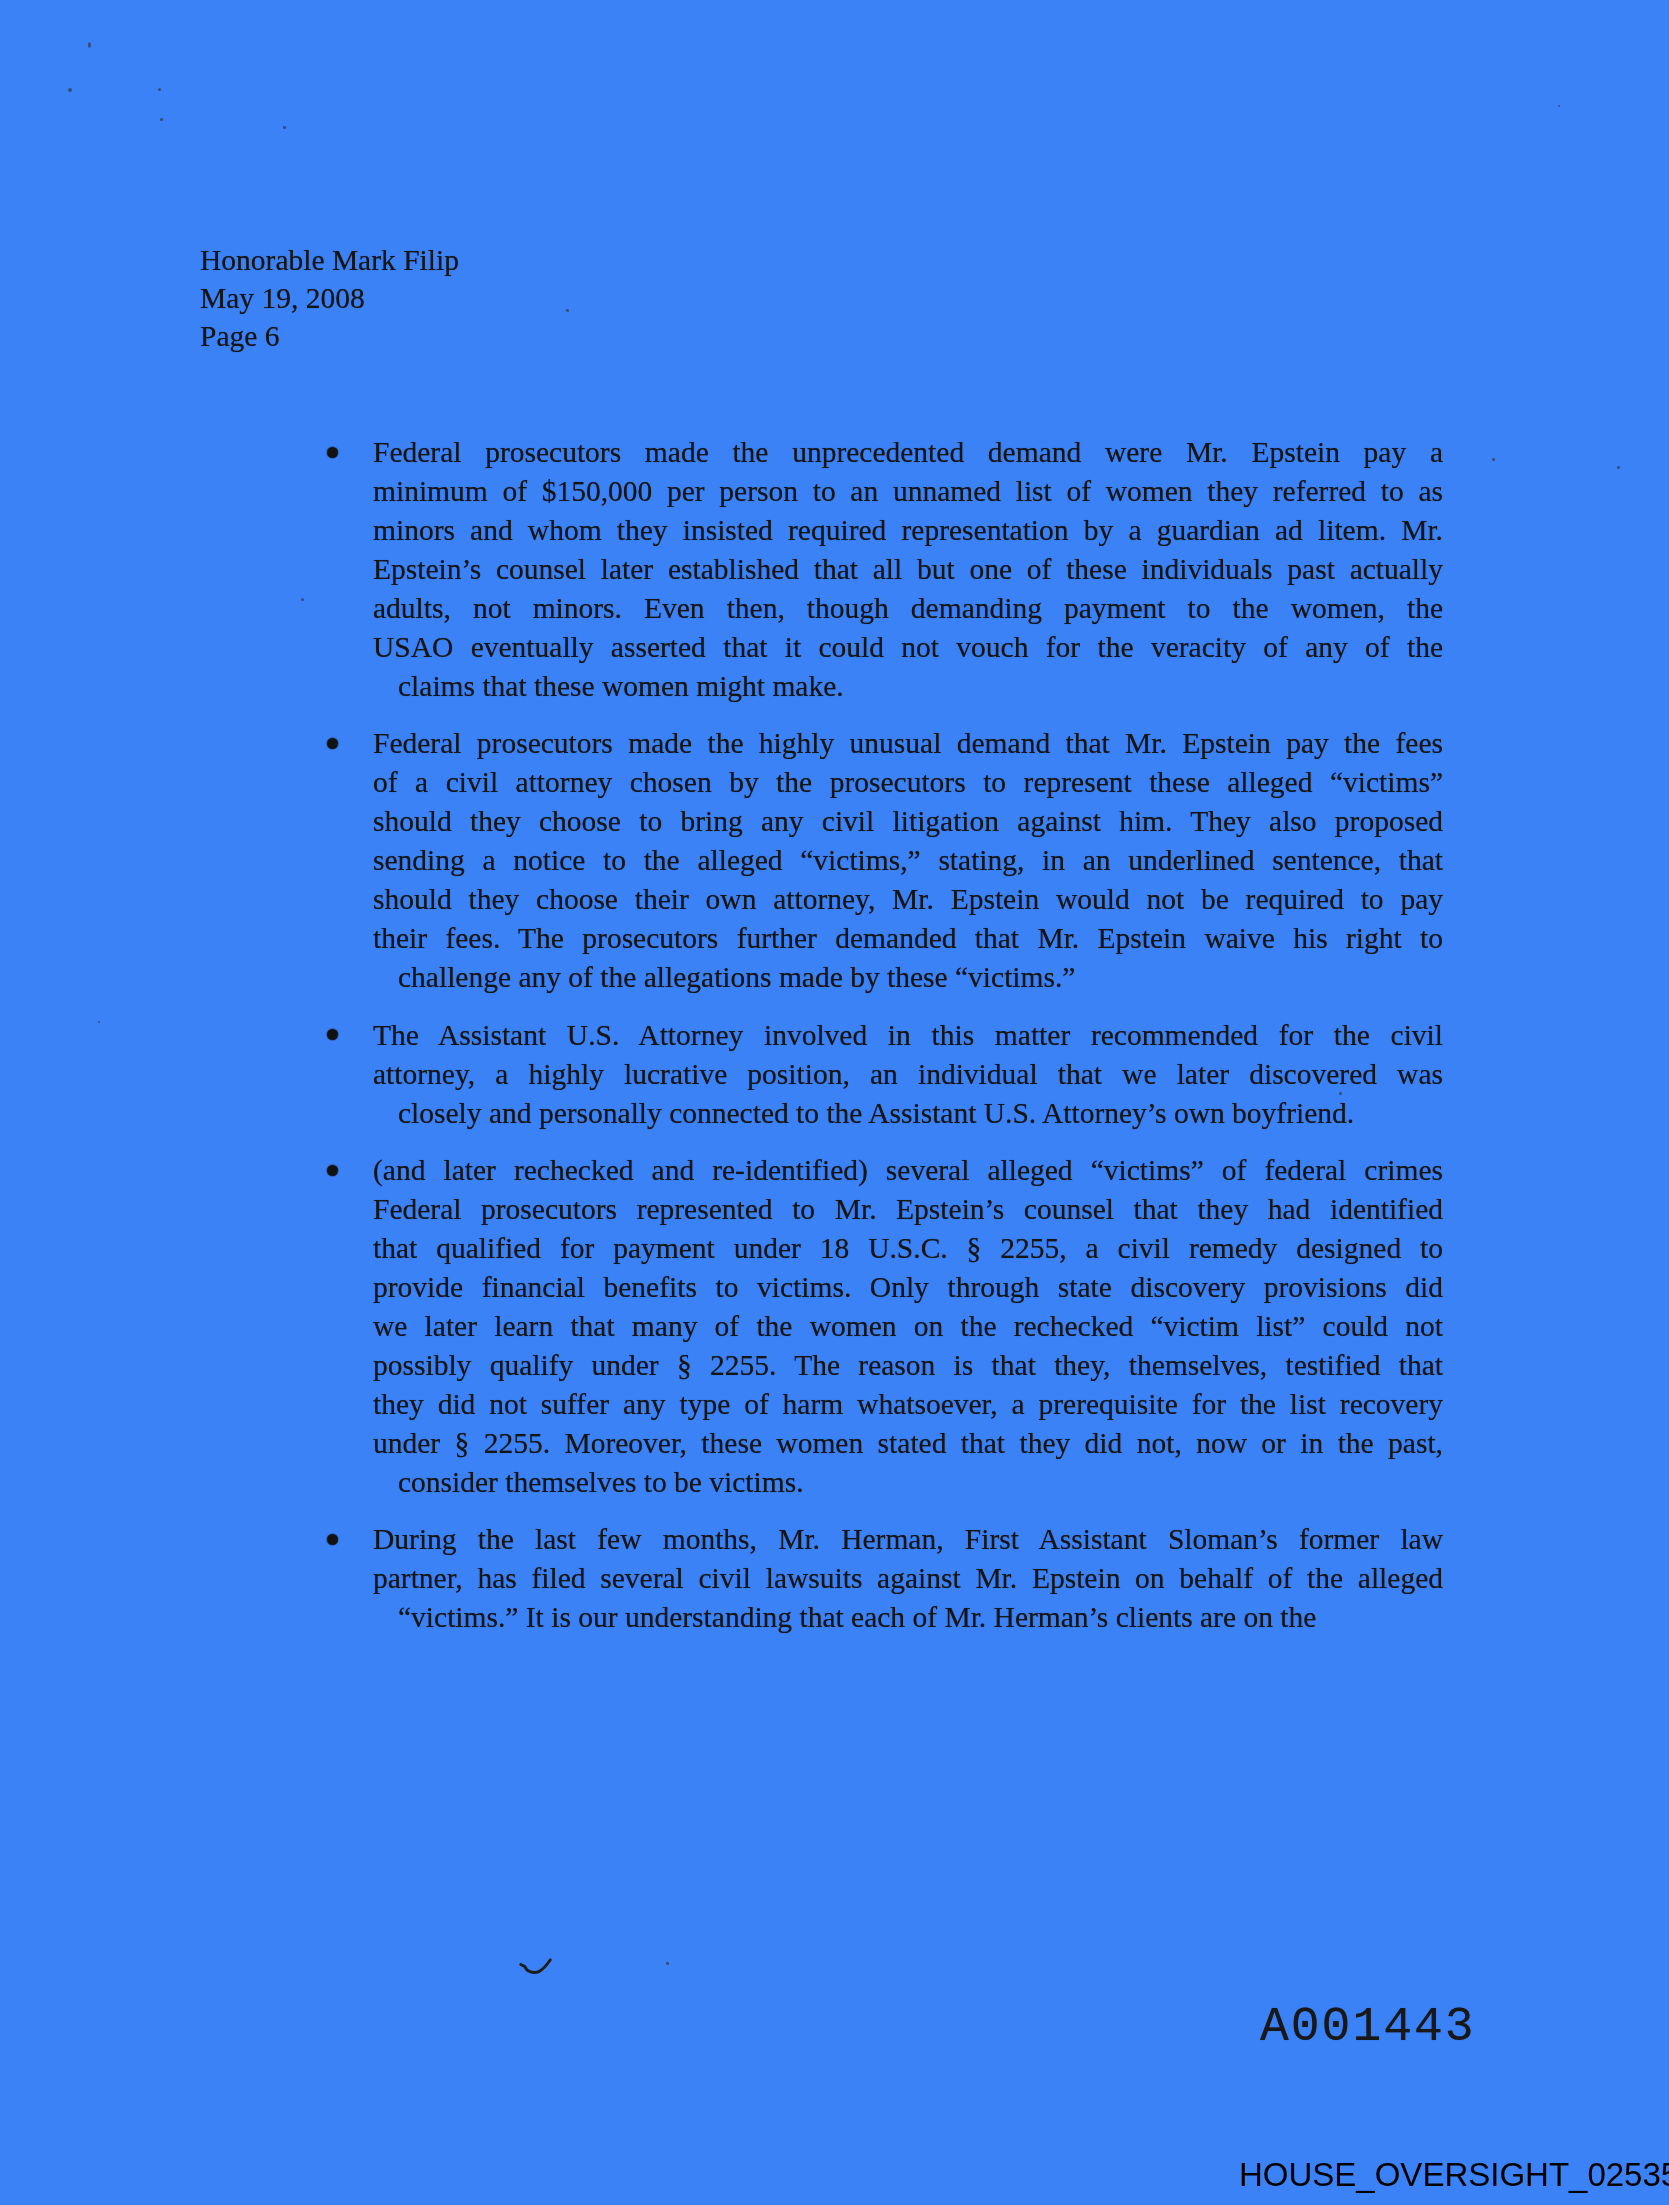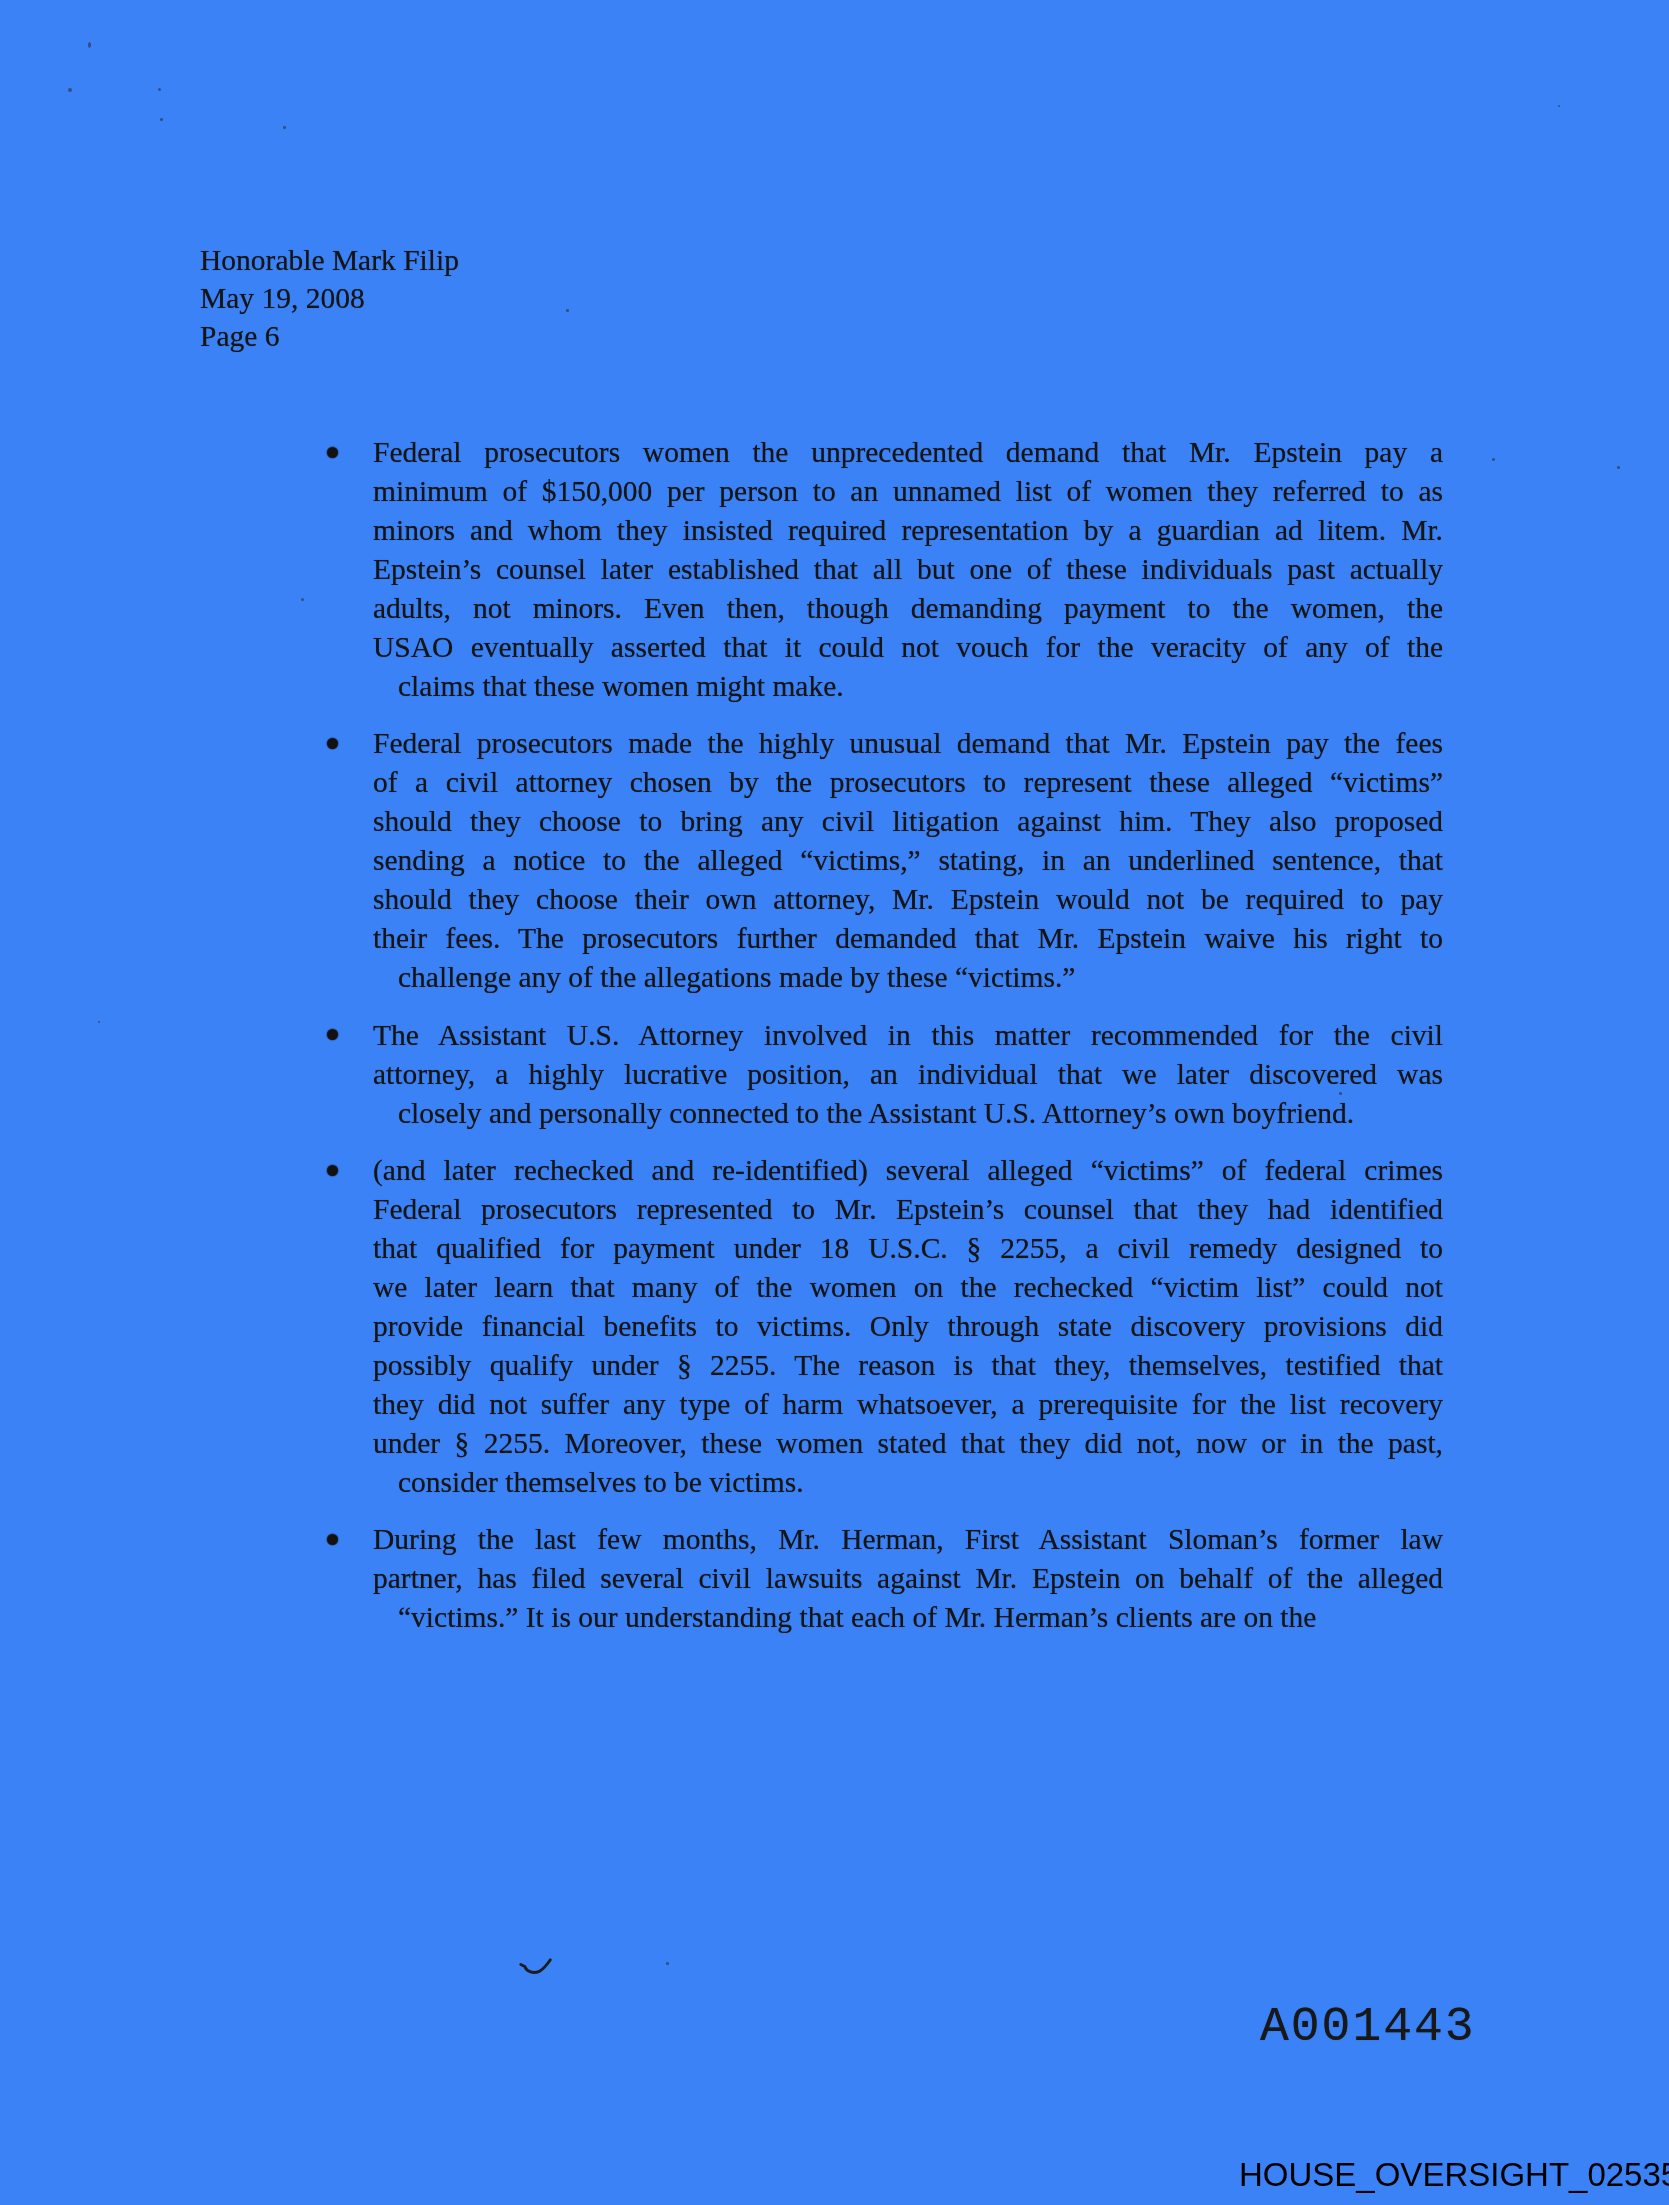--- a/index.html
+++ b/index.html
@@ -91,21 +91,21 @@
 
   <div class="header ink">
     <div>Honorable Mark Filip</div>
     <div>May 19, 2008</div>
     <div>Page 6</div>
   </div>
 
   <div class="content ink">
       <div class="bullet">
         <span class="marker"></span>
-        <div class="line">Federal prosecutors women the unprecedented demand that Mr. Epstein pay a</div>
+        <div class="line">Federal prosecutors made the unprecedented demand were Mr. Epstein pay a</div>
         <div class="line">minimum of $150,000 per person to an unnamed list of women they referred to as</div>
         <div class="line">minors and whom they insisted required representation by a guardian ad litem.  Mr.</div>
         <div class="line">Epstein’s counsel later established that all but one of these individuals past actually</div>
         <div class="line">adults, not minors.  Even then, though demanding payment to the women, the</div>
         <div class="line">USAO eventually asserted that it could not vouch for the veracity of any of the</div>
         <div class="line last">claims that these women might make.</div>
       </div>
       <div class="bullet">
         <span class="marker"></span>
         <div class="line">Federal prosecutors made the highly unusual demand that Mr. Epstein pay the fees</div>
@@ -120,22 +120,22 @@
         <span class="marker"></span>
         <div class="line">The Assistant U.S. Attorney involved in this matter recommended for the civil</div>
         <div class="line">attorney, a highly lucrative position, an individual that we later discovered was</div>
         <div class="line last">closely and personally connected to the Assistant U.S. Attorney’s own boyfriend.</div>
       </div>
       <div class="bullet">
         <span class="marker"></span>
         <div class="line">(and later rechecked and re-identified) several alleged “victims” of federal crimes</div>
         <div class="line">Federal prosecutors represented to Mr. Epstein’s counsel that they had identified</div>
         <div class="line">that qualified for payment under 18 U.S.C. § 2255, a civil remedy designed to</div>
+        <div class="line">provide financial benefits to victims.  Only through state discovery provisions did</div>
         <div class="line">we later learn that many of the women on the rechecked “victim list” could not</div>
-        <div class="line">provide financial benefits to victims.  Only through state discovery provisions did</div>
         <div class="line">possibly qualify under § 2255.  The reason is that they, themselves, testified that</div>
         <div class="line">they did not suffer any type of harm whatsoever, a prerequisite for the list recovery</div>
         <div class="line">under § 2255.  Moreover, these women stated that they did not, now or in the past,</div>
         <div class="line last">consider themselves to be victims.</div>
       </div>
       <div class="bullet">
         <span class="marker"></span>
         <div class="line">During the last few months, Mr. Herman, First Assistant Sloman’s former law</div>
         <div class="line">partner, has filed several civil lawsuits against Mr. Epstein on behalf of the alleged</div>
         <div class="line last">“victims.”  It is our understanding that each of Mr. Herman’s clients are on the</div>

